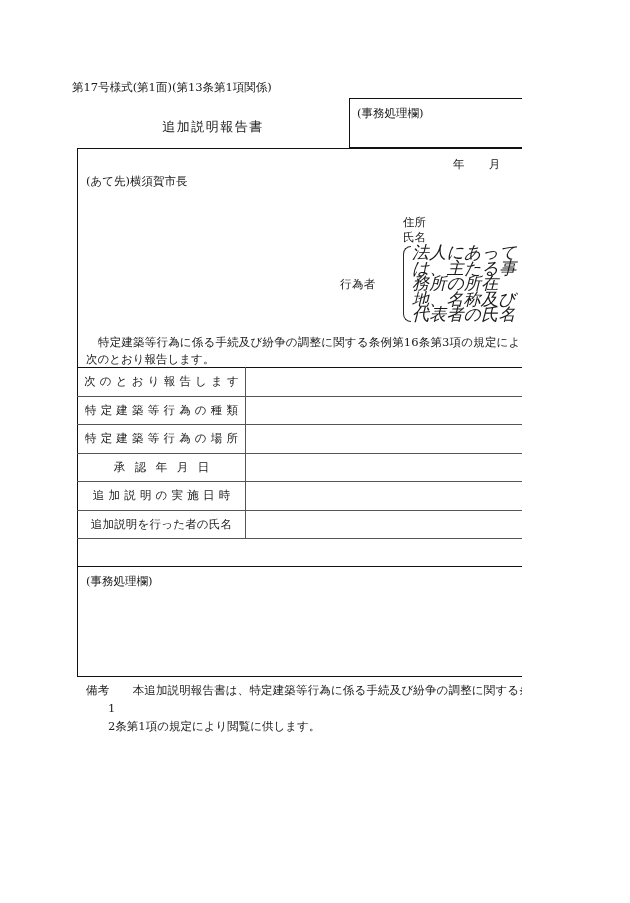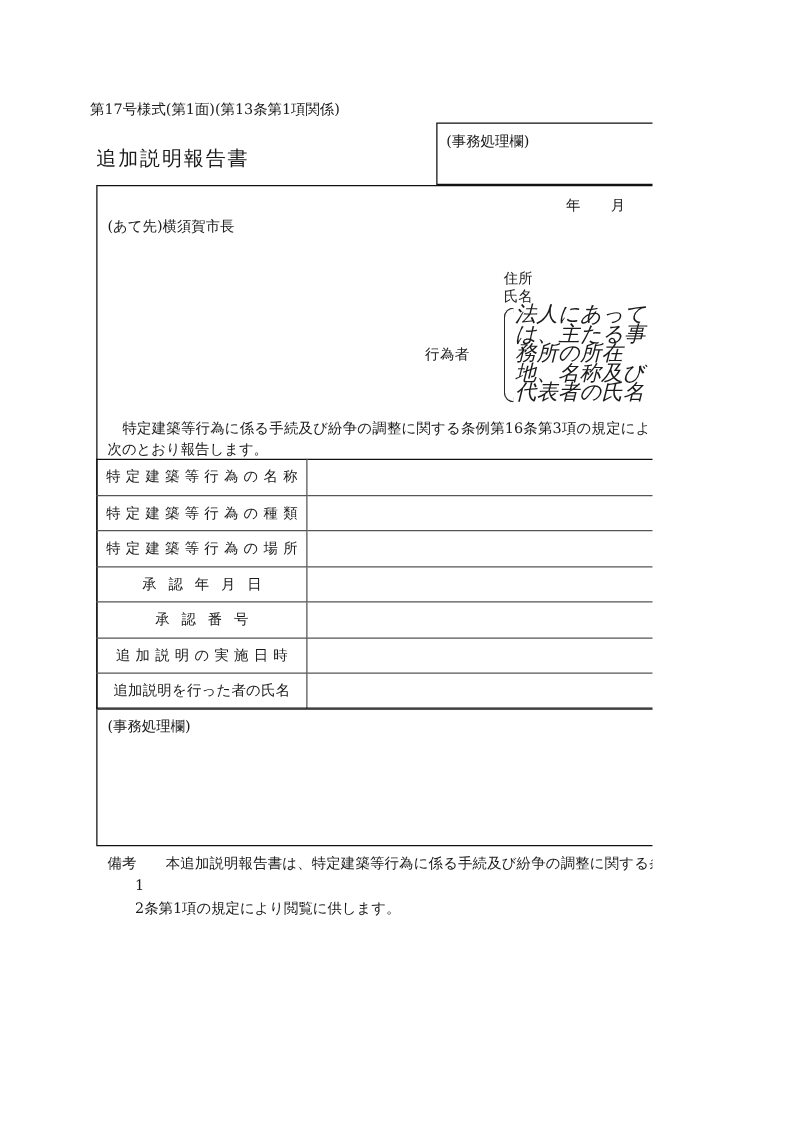--- a/index.html
+++ b/index.html
@@ -30,21 +30,22 @@
     top: 80px;
     font-size: 11.5px;
     line-height: 14px;
     white-space: nowrap;
   }
   .doc-title {
     position: absolute;
     left: 77px;
     top: 119px;
     width: 272px;
-    font-size: 16px;
+    text-align: center;
+    font-size: 13px;
     line-height: 16px;
     letter-spacing: 1.5px;
     white-space: nowrap;
   }
 
   
   .office-box-top {
     position: absolute;
     left: 349px;
     top: 98px;
@@ -104,20 +105,21 @@
     position: absolute;
     left: 262px;
     top: 66px;
     width: 205px;
     font-size: 11.5px;
   }
   .actor-row {
     line-height: 15px;
     white-space: nowrap;
     padding-left: 63px;
+    font-family: Liberation Mono, monospace;
   }
   .actor-middle {
     position: relative;
     display: flex;
     align-items: center;
   }
   .actor-label {
     position: absolute;
     left: 0;
     top: 50%;
@@ -287,37 +289,33 @@
           </div>
         </div>
       </div>
 
       <div class="statute">特定建築等行為に係る手続及び紛争の調整に関する条例第16条第3項の規定により、次のとおり報告します。</div>
     </div>
 
     <table class="form-table">
       <tbody>
         <tr>
-          <td class="label-cell"><span class="lbl-spread">特定建築等行為の名称</span></td>
+          <td class="label-cell"><span class="lbl-spread">次のとおり報告します</span></td>
           <td class="value-cell"></td>
         </tr>
         <tr>
           <td class="label-cell"><span class="lbl-spread">特定建築等行為の種類</span></td>
           <td class="value-cell"></td>
         </tr>
         <tr>
           <td class="label-cell"><span class="lbl-spread">特定建築等行為の場所</span></td>
           <td class="value-cell"></td>
         </tr>
         <tr>
           <td class="label-cell"><span class="lbl-wide">承認年月日</span></td>
-          <td class="value-cell"></td>
-        </tr>
-        <tr>
-          <td class="label-cell"><span class="lbl-wide">承認番号</span></td>
           <td class="value-cell"></td>
         </tr>
         <tr>
           <td class="label-cell"><span class="lbl-spread">追加説明の実施日時</span></td>
           <td class="value-cell"></td>
         </tr>
         <tr>
           <td class="label-cell"><span class="lbl-tight">追加説明を行った者の氏名</span></td>
           <td class="value-cell"></td>
         </tr>

